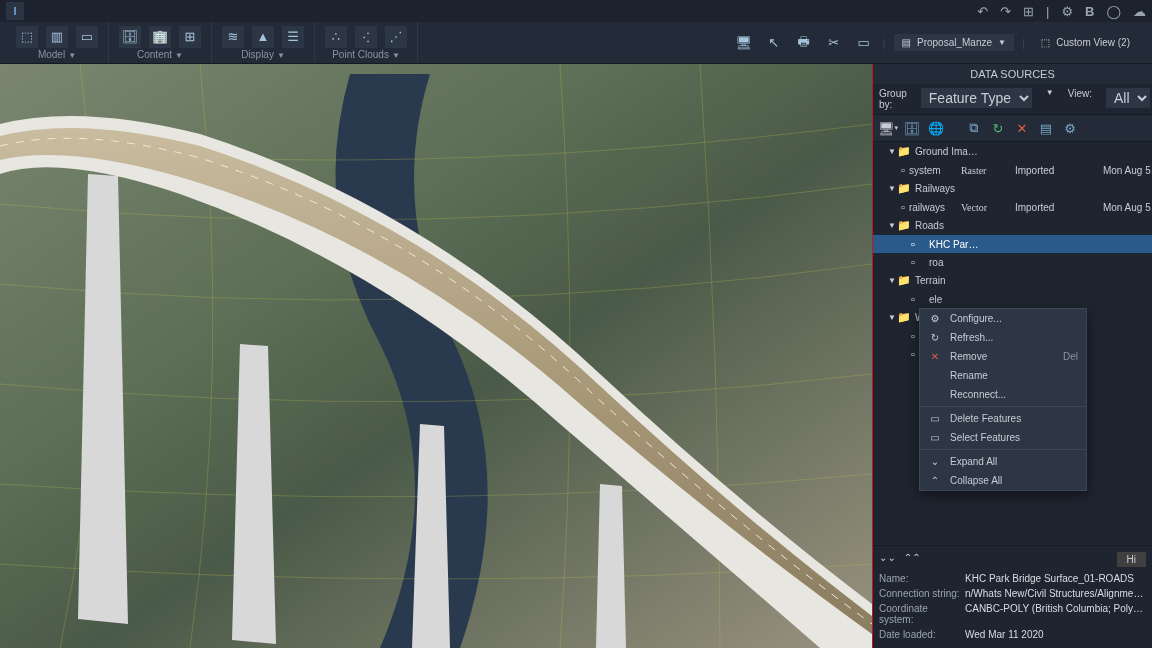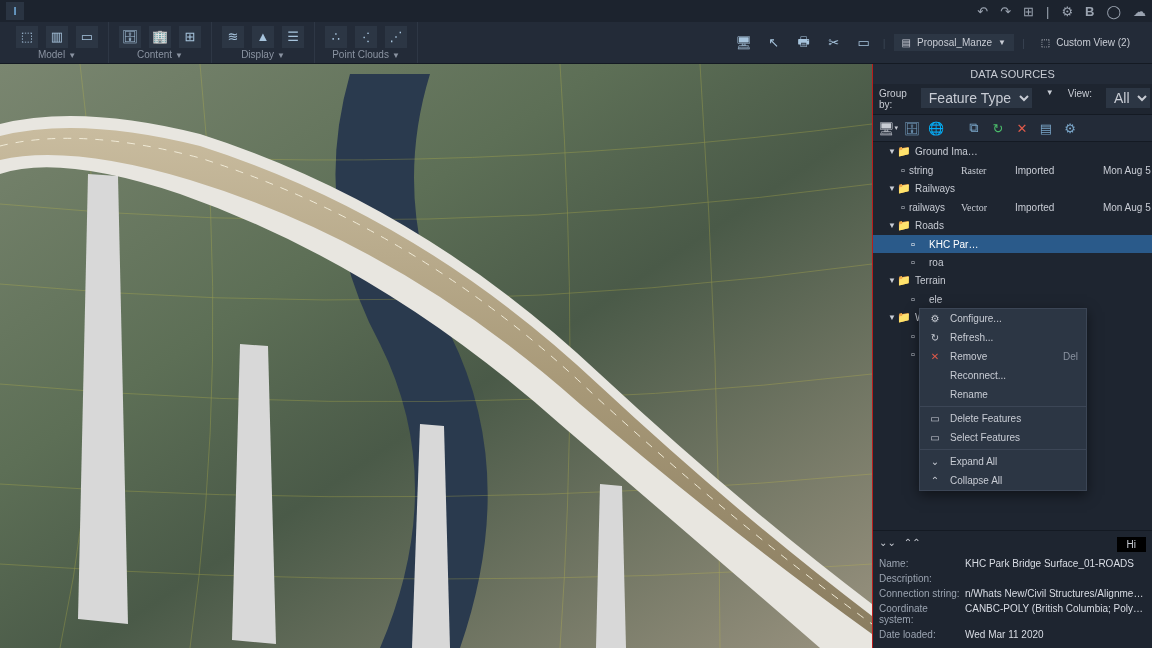--- a/index.html
+++ b/index.html
@@ -46,21 +46,21 @@
 .ctx .item{display:flex; align-items:center; gap:8px; padding:4px 8px; cursor:pointer;}
 .ctx .sep{height:1px; background:#3c4656; margin:2px 0;}
 .ctx .kb{margin-left:auto; color:#8a93a1;}
 .ctx .ci{width:14px; text-align:center;}
 .details { border-top:1px solid #141a23; padding:6px; font-size:10px; background:#1e2530;}
 .details .dtitle{font-weight:bold; padding:2px 0 6px 0;}
 .details .drow{display:flex; padding:2px 0;}
 .details .dl{flex:0 0 86px; color:#9aa3b0;}
 .details .dv{flex:1; overflow:hidden; text-overflow:ellipsis; white-space:nowrap; color:#d8dce4;}
 .details .collapse{display:flex; gap:8px; padding-bottom:4px;}
-.details .btn{margin-left:auto; background:#000000; padding:2px 10px; cursor:pointer;}
+.details .btn{margin-left:auto; background:#404040; padding:2px 10px; cursor:pointer;}
 </style>
 </head>
 <body>
 
 <div class="titlebar">
   <div class="logo">I</div>
   <div class="right">
     <span>↶</span>
     <span>↷</span>
     <span>⊞</span>
@@ -200,21 +200,21 @@
             <span class="c-name">Ground Imagery</span>
             <span class="c-type"></span>
             <span class="c-status"></span>
             <span class="c-date"></span>
           </div>
         </div>
         <div class="tree-row indent2">
           <span class="caret"></span>
           <span class="fico">▫</span>
           <div class="cells">
-            <span class="c-name">string</span>
+            <span class="c-name">system</span>
             <span class="c-type">Raster</span>
             <span class="c-status">Imported</span>
             <span class="c-date">Mon Aug 5 2019</span>
           </div>
         </div>
         <div class="tree-row indent1">
           <span class="caret">▼</span>
           <span class="fico">📁</span>
           <div class="cells">
             <span class="c-name">Railways</span>
@@ -324,25 +324,25 @@
           <span class="ci" style="">↻</span>
           <span>Refresh...</span>
         </div>
         <div class="item">
           <span class="ci" style="color:#e05a4a">✕</span>
           <span>Remove</span>
           <span class="kb">Del</span>
         </div>
         <div class="item">
           <span class="ci" style=""></span>
+          <span>Rename</span>
+        </div>
+        <div class="item">
+          <span class="ci" style=""></span>
           <span>Reconnect...</span>
-        </div>
-        <div class="item">
-          <span class="ci" style=""></span>
-          <span>Rename</span>
         </div>
         <div class="sep"></div>
         <div class="item">
           <span class="ci" style="">▭</span>
           <span>Delete Features</span>
         </div>
         <div class="item">
           <span class="ci" style="">▭</span>
           <span>Select Features</span>
         </div>
@@ -362,24 +362,20 @@
         <span>⌄⌄</span>
         <span>⌃⌃</span>
         <span class="btn">Hi</span>
       </div>
       <div id="detail-rows">
           <div class="drow">
             <div class="dl">Name:</div>
             <div class="dv">KHC Park Bridge Surface_01-ROADS</div>
           </div>
           <div class="drow">
-            <div class="dl">Description:</div>
-            <div class="dv"><empty></empty></div>
-          </div>
-          <div class="drow">
             <div class="dl">Connection string:</div>
             <div class="dv">n/Whats New/Civil Structures/Alignments/Org/KHC Park Bridge Surfac</div>
           </div>
           <div class="drow">
             <div class="dl">Coordinate system:</div>
             <div class="dv">CANBC-POLY (British Columbia; Polyconic projection, NAD83 datum; M</div>
           </div>
           <div class="drow">
             <div class="dl">Date loaded:</div>
             <div class="dv">Wed Mar 11 2020</div>

